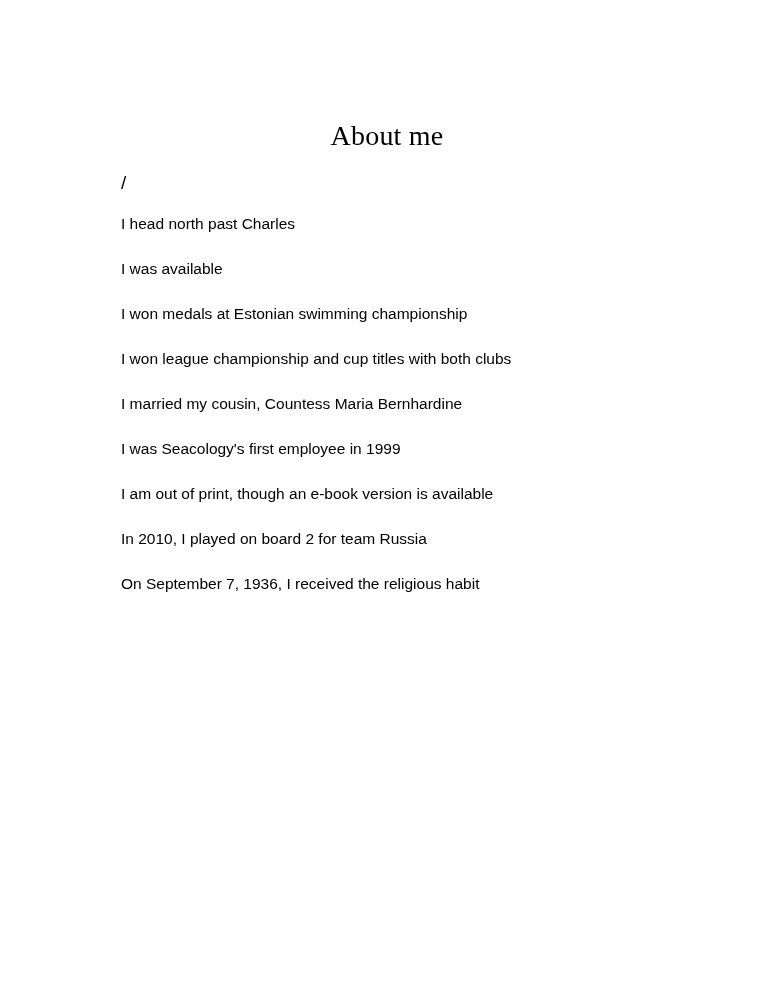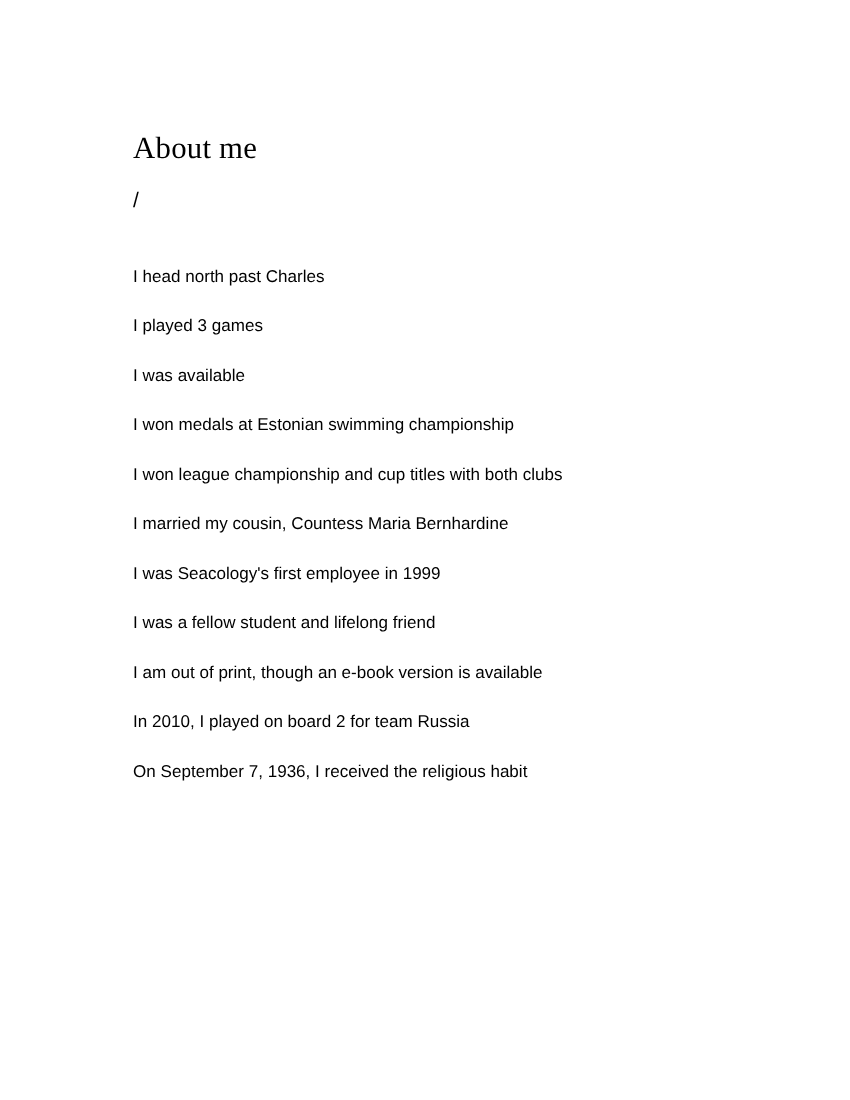--- a/index.html
+++ b/index.html
@@ -17,53 +17,52 @@
     overflow: hidden;
   }
   .doc-title {
     font-family: "Liberation Serif", "DejaVu Serif", serif;
     font-size: 28px;
     font-weight: 400;
     color: #000000;
     margin: 0;
     line-height: 36px;
     letter-spacing: 0.2px;
+    text-align: center;
   }
   .slash-mark {
     font-family: "Liberation Sans", "DejaVu Sans", sans-serif;
     font-size: 19px;
     font-weight: 400;
     color: #000000;
     margin-top: 17px;
     line-height: 24px;
   }
   .statements {
-    margin-top: 47px;
+    margin-top: 19px;
   }
   .statements p {
     font-family: "Liberation Sans", "DejaVu Sans", sans-serif;
     font-size: 15.5px;
     font-weight: 400;
     color: #000000;
     line-height: 20px;
     margin: 0 0 25px 0;
   }
 </style>
 </head>
 <body>
 
 <div class="page">
   <h1 class="doc-title">About me</h1>
   <div class="slash-mark">/</div>
   <main class="statements">
     <p>I head north past Charles</p>
-    <p>I played 3 games</p>
     <p>I was available</p>
     <p>I won medals at Estonian swimming championship</p>
     <p>I won league championship and cup titles with both clubs</p>
     <p>I married my cousin, Countess Maria Bernhardine</p>
     <p>I was Seacology's first employee in 1999</p>
-    <p>I was a fellow student and lifelong friend</p>
     <p>I am out of print, though an e-book version is available</p>
     <p>In 2010, I played on board 2 for team Russia</p>
     <p>On September 7, 1936, I received the religious habit</p>
   </main>
 </div>
 
 </body></html>

